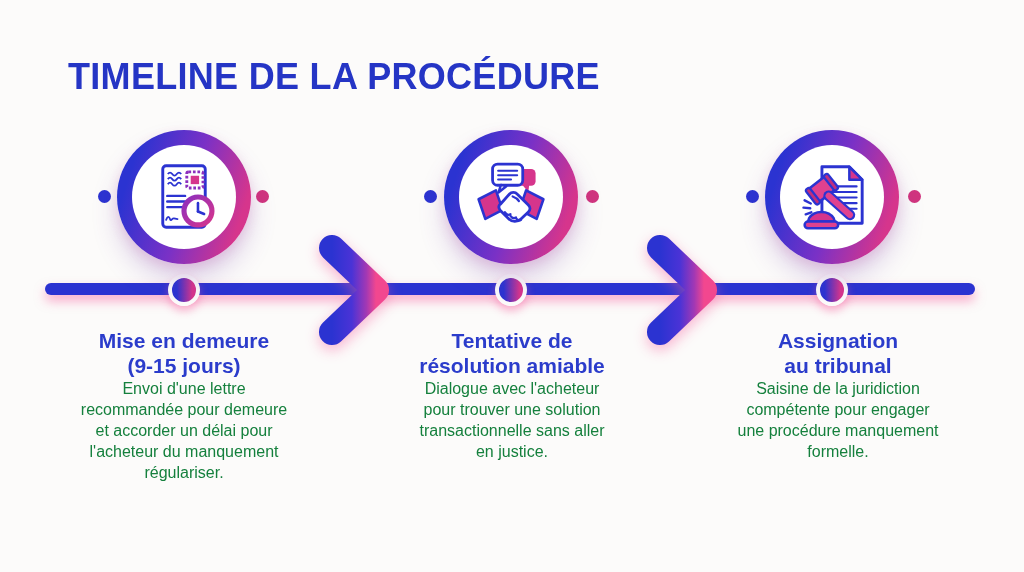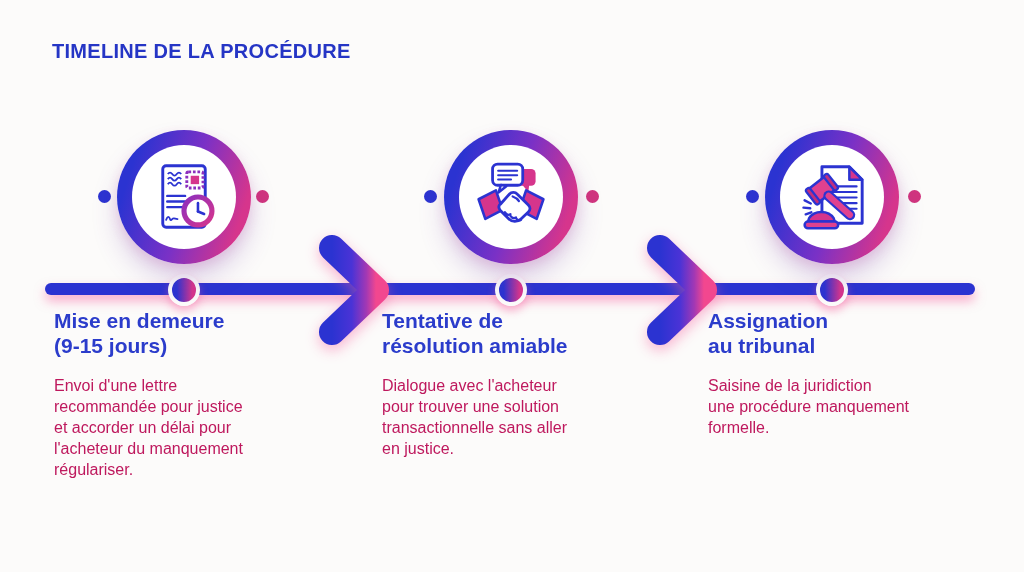--- a/index.html
+++ b/index.html
@@ -8,22 +8,22 @@
     width: 1024px;
     height: 572px;
     background: #fcfbfa;
     font-family: "Liberation Sans", sans-serif;
     overflow: hidden;
   }
   .main-title {
     position: absolute;
     left: 52px;
     top: 40px;
-    margin: 0;
-    font-size: 20px;
+    margin: 16px;
+    font-size: 36px;
     font-weight: 800;
     letter-spacing: 0.3px;
     color: #2535c5;
   }
   .timeline-bar {
     position: absolute;
     left: 45px;
     top: 283px;
     width: 930px;
     height: 12px;
@@ -71,34 +71,34 @@
   }
   .side-dot.blue { background: #2b33d1; }
   .side-dot.pink { background: #d1347e; }
   .arrow {
     position: absolute;
     top: 232px;
     filter: drop-shadow(0 5px 7px rgba(247, 94, 158, 0.45));
   }
   .step-text {
     position: absolute;
-    top: 308px;
+    top: 328px;
     width: 260px;
+    text-align: center;
   }
   .step-title {
     font-size: 21px;
     font-weight: 700;
     line-height: 25px;
     color: #2b3ccb;
   }
   .step-desc {
-    margin-top: 17px;
     font-size: 16px;
     line-height: 21px;
-    color: #be185d;
+    color: #15803d;
   }
   .tline { display: block; }
 </style>
 </head>
 <body>
 
 <div class="canvas">
 
   <svg width="0" height="0" style="position:absolute" aria-hidden="true">
     <defs>
@@ -204,21 +204,21 @@
     </div>
   </div>
 
   <div class="step-text" style="left:54px">
     <div class="step-title">
       <span class="tline">Mise en demeure</span>
       <span class="tline">(9-15 jours)</span>
     </div>
     <div class="step-desc">
       <span class="tline">Envoi d'une lettre</span>
-      <span class="tline">recommandée pour justice</span>
+      <span class="tline">recommandée pour demeure</span>
       <span class="tline">et accorder un délai pour</span>
       <span class="tline">l'acheteur du manquement</span>
       <span class="tline">régulariser.</span>
     </div>
   </div>
 
   <div class="step-text" style="left:382px">
     <div class="step-title">
       <span class="tline">Tentative de</span>
       <span class="tline">résolution amiable</span>
@@ -231,18 +231,19 @@
     </div>
   </div>
 
   <div class="step-text" style="left:708px">
     <div class="step-title">
       <span class="tline">Assignation</span>
       <span class="tline">au tribunal</span>
     </div>
     <div class="step-desc">
       <span class="tline">Saisine de la juridiction</span>
+      <span class="tline">compétente pour engager</span>
       <span class="tline">une procédure manquement</span>
       <span class="tline">formelle.</span>
     </div>
   </div>
 
 </div>
 
 </body></html>

